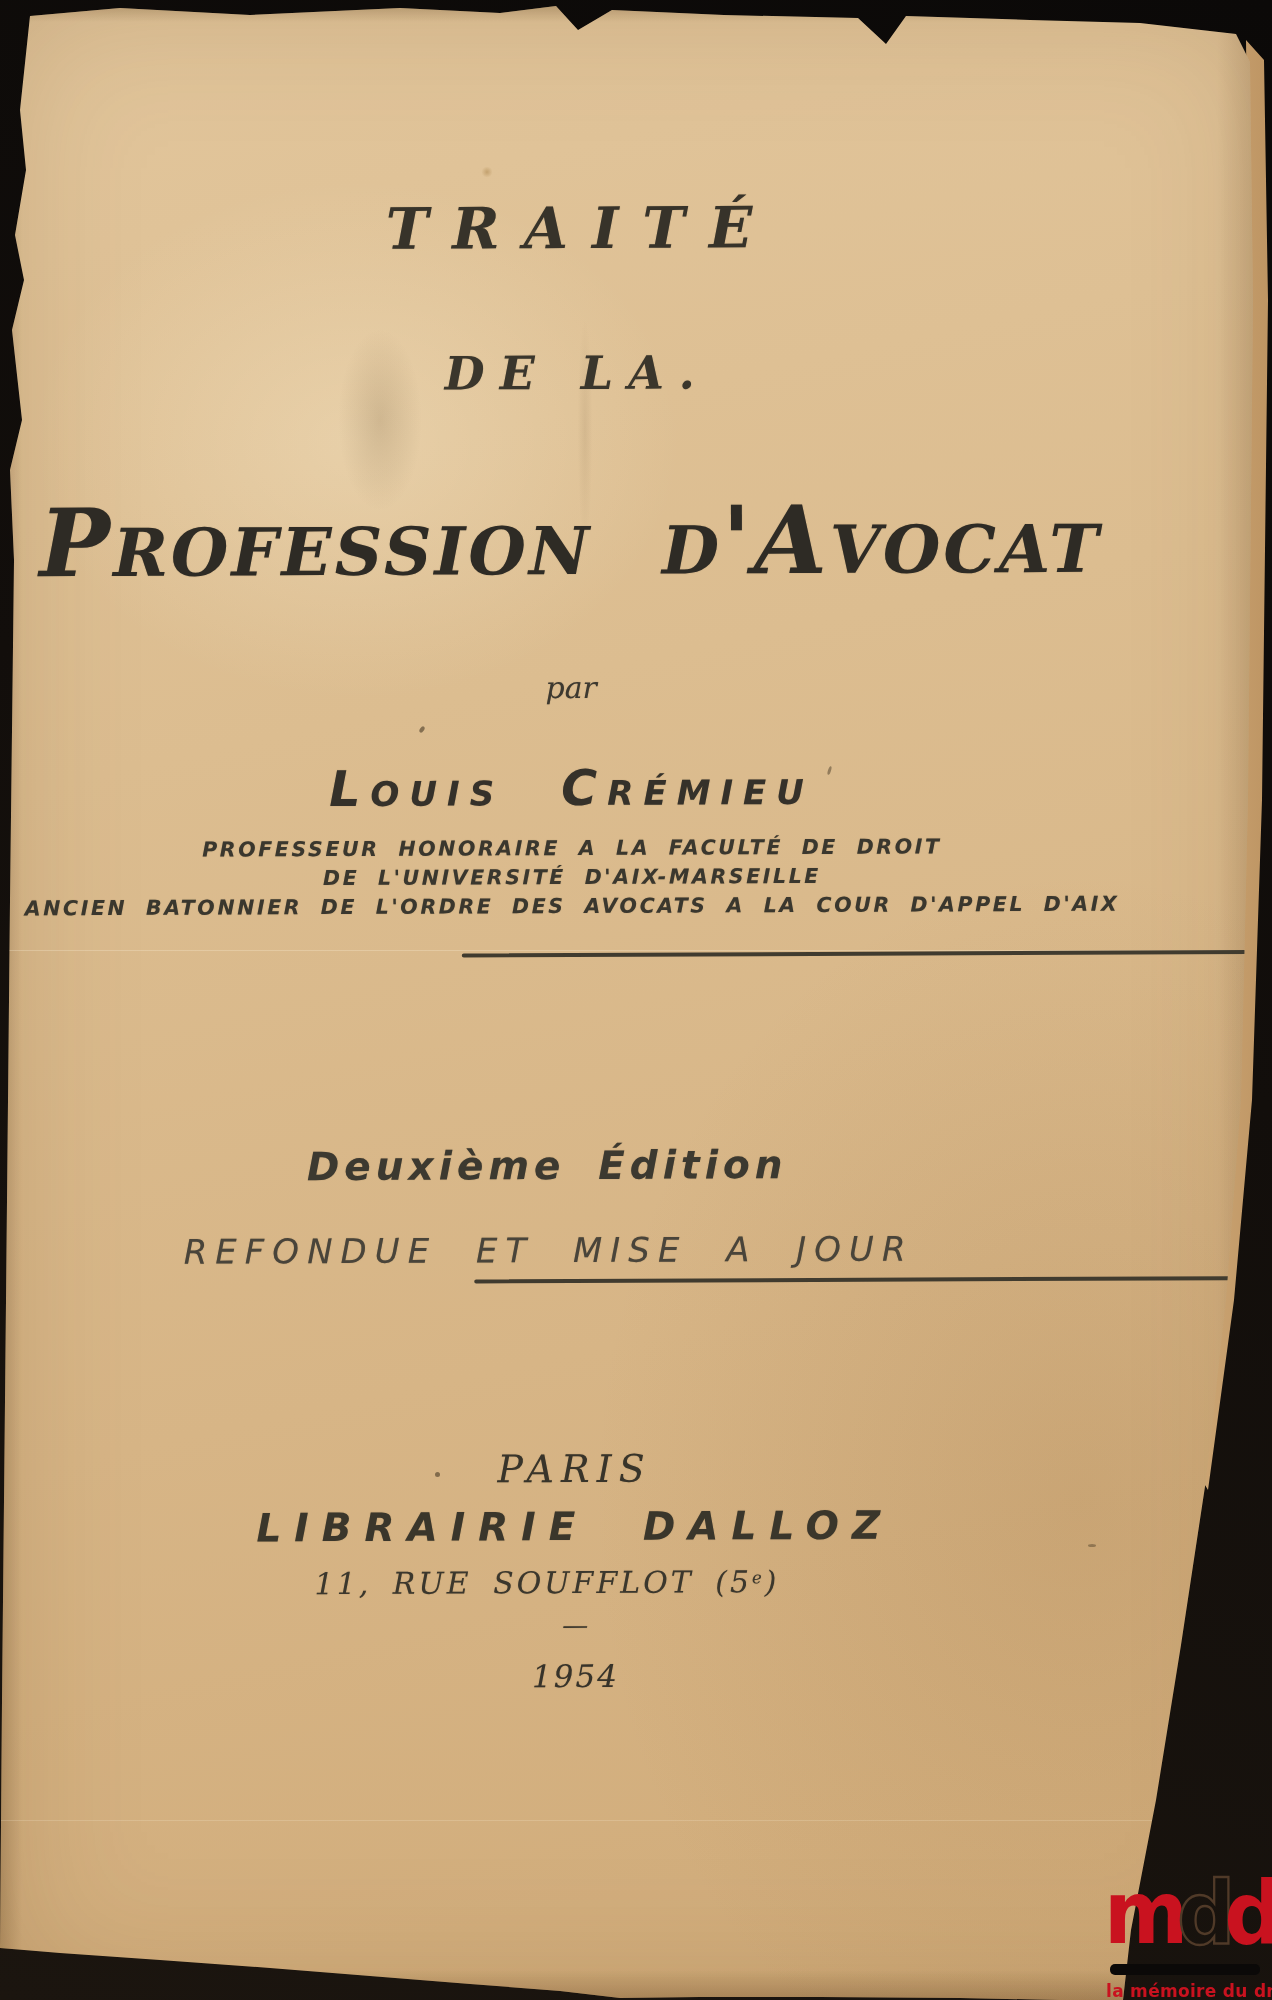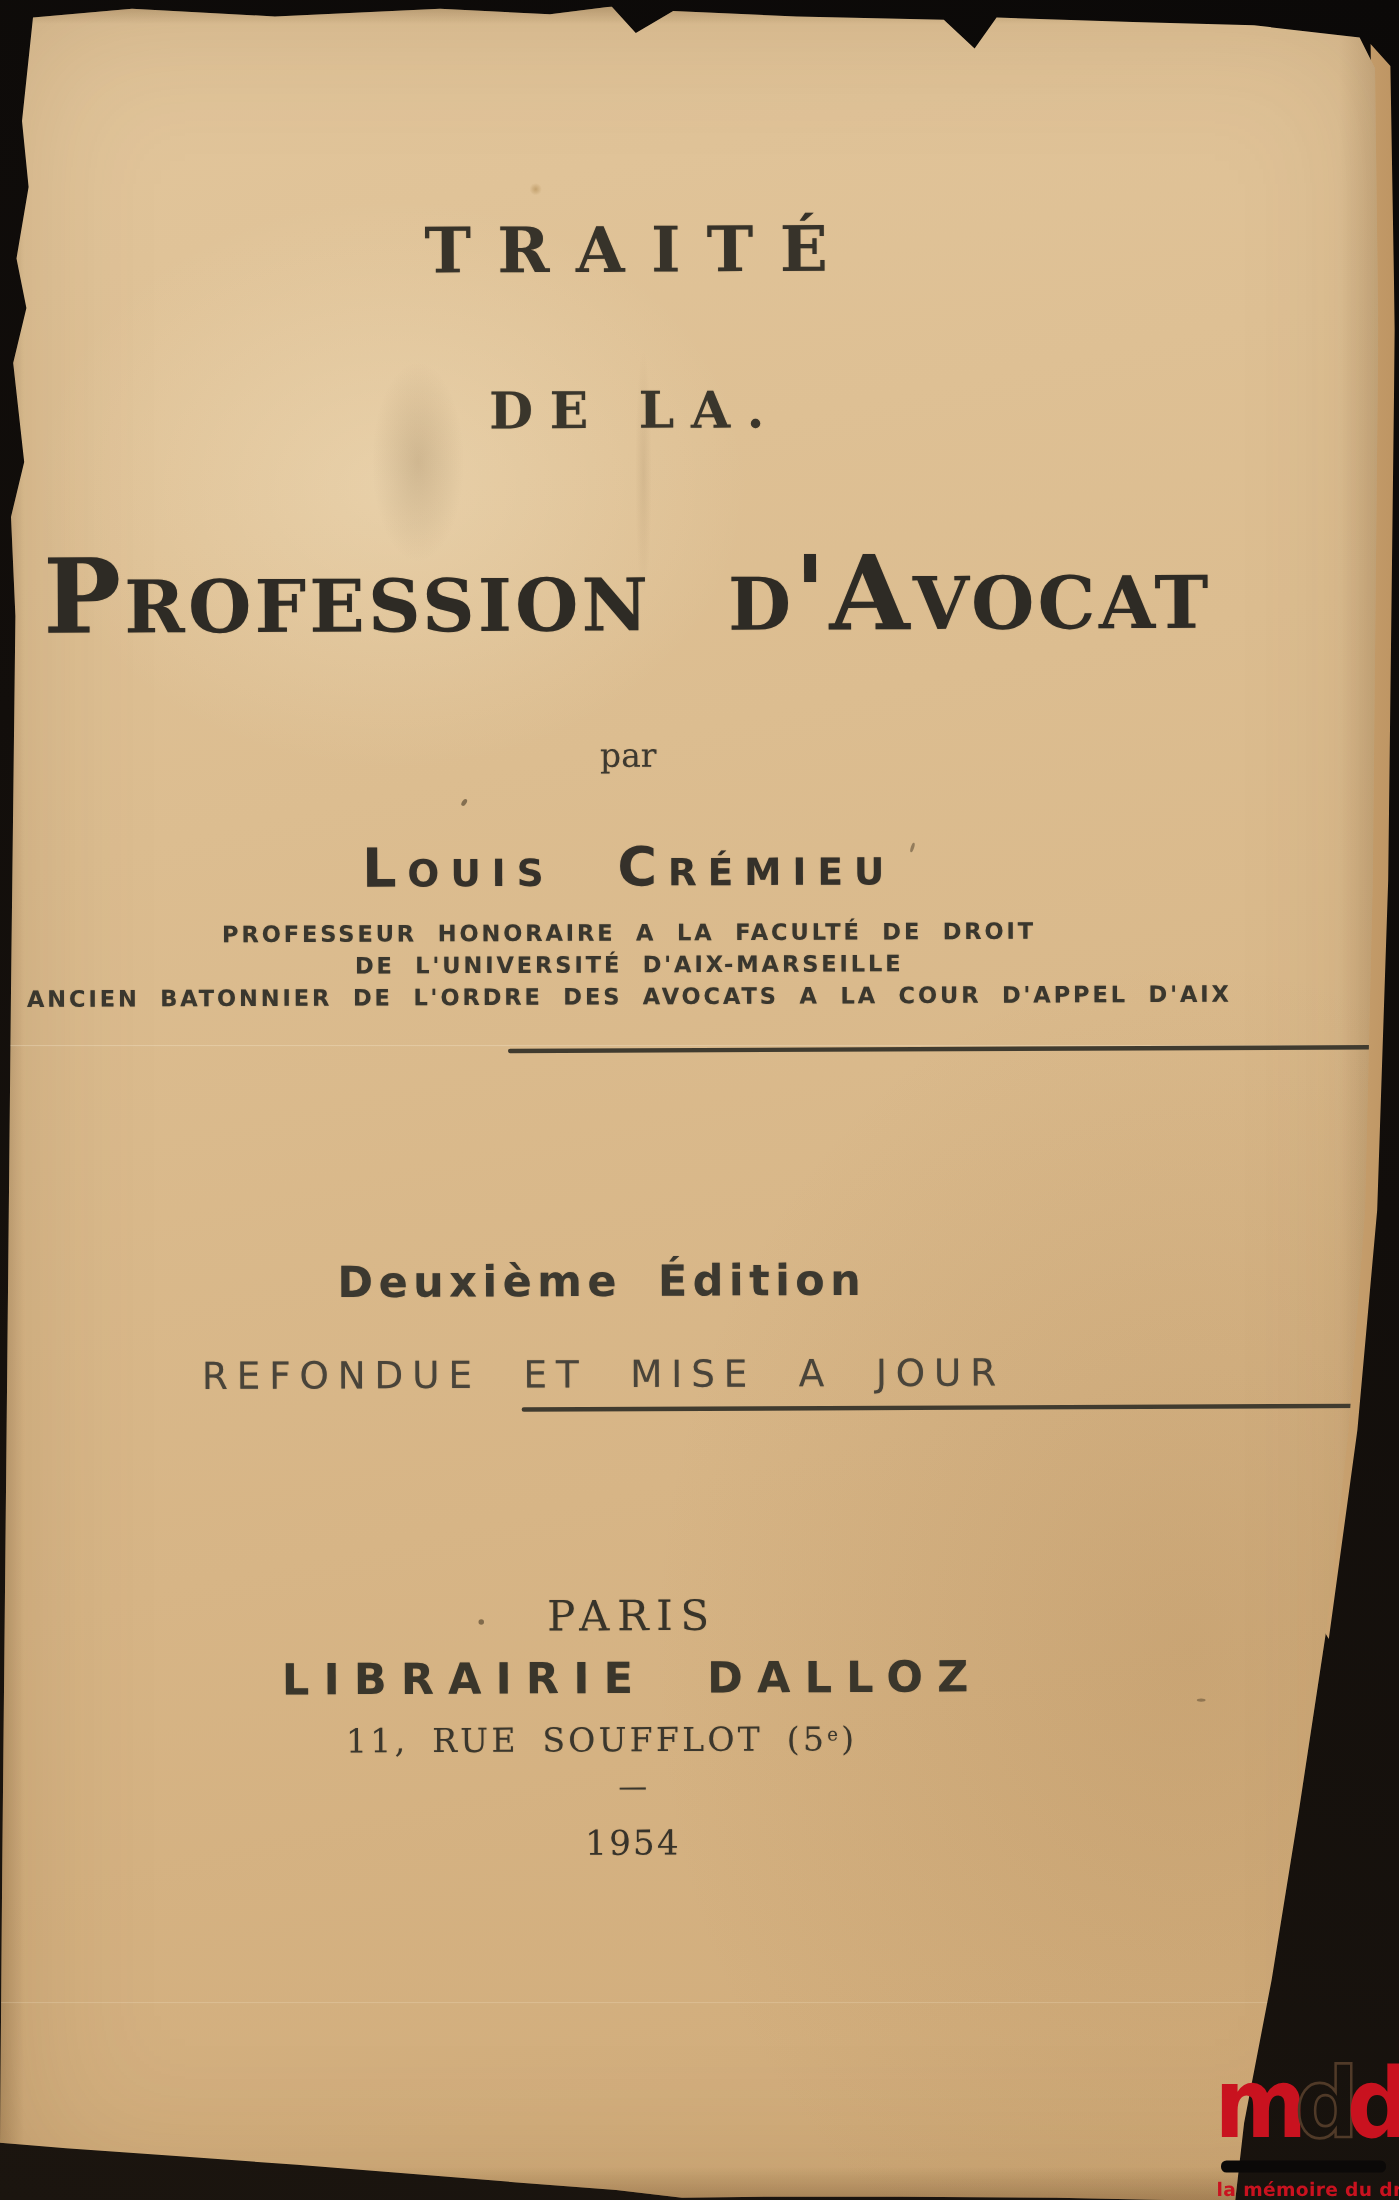--- a/index.html
+++ b/index.html
@@ -35,20 +35,21 @@
       linear-gradient(168deg,#e2c69c 0%,#dcbd90 35%,#d7b586 65%,#d0ab79 100%);
     box-shadow:inset 0 0 140px rgba(100,65,25,.22);
     clip-path:polygon(30px 16px,120px 8px,250px 15px,400px 8px,500px 13px,556px 6px,
       578px 30px,612px 10px,724px 15px,858px 18px,886px 44px,906px 16px,1030px 20px,
       1140px 23px,1236px 34px,1250px 62px,1253px 300px,1248px 800px,1241px 1100px,
       1226px 1300px,1206px 1480px,1181px 1645px,1156px 1800px,1131px 1930px,1123px 2000px,
       1060px 2000px,960px 1998px,820px 1997px,700px 1997px,620px 1998px,560px 1991px,
       470px 1984px,370px 1976px,270px 1968px,160px 1960px,60px 1953px,0px 1948px,
       2px 1700px,6px 1300px,10px 900px,14px 560px,10px 470px,22px 420px,12px 330px,
       24px 280px,15px 235px,26px 170px,20px 110px);
+    font-style:italic;
   }
   .page::before{ 
     content:"";position:absolute;inset:0;
     background:
       linear-gradient(180deg,rgba(110,80,40,.40),rgba(110,80,40,0) 22px),
       linear-gradient(90deg,rgba(100,70,35,.28),rgba(100,70,35,0) 22px),
       linear-gradient(0deg,rgba(95,62,28,.30),rgba(95,62,28,0) 30px),
       linear-gradient(270deg,rgba(95,62,28,.26),rgba(95,62,28,0) 55px);
   }
   .crease-h{position:absolute;left:0;width:100%;height:1px;background:rgba(255,248,228,.25);}

